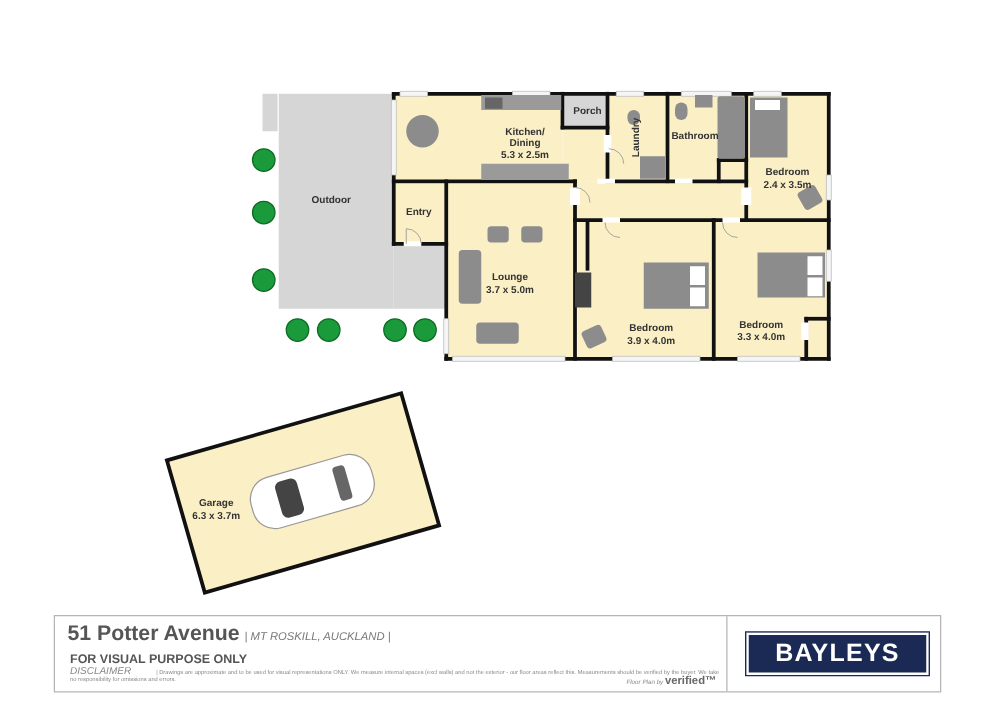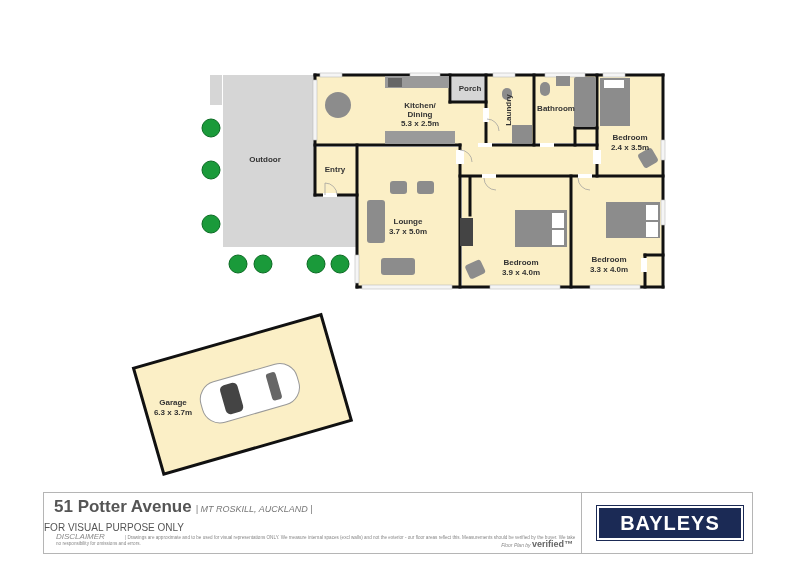--- a/index.html
+++ b/index.html
@@ -3,21 +3,21 @@
 <meta charset="utf-8">
 <style>
   html,body{margin:0;padding:0;background:#ffffff;}
   body{width:800px;height:566px;position:relative;overflow:hidden;font-family:"Liberation Sans",sans-serif;}
   #plan{position:absolute;left:0;top:0;width:800px;height:490px;}
   .rlabel{font-family:"Liberation Sans",sans-serif;font-weight:bold;fill:#333;font-size:8px;text-anchor:middle;}
   .footer{position:absolute;left:43px;top:492px;width:710px;height:62px;border:1px solid #b5b5b5;box-sizing:border-box;padding-left:28px;}
   .footer .left{position:absolute;left:0;top:0;width:537px;height:100%;border-right:1px solid #b5b5b5;}
   .addr{position:absolute;left:10px;top:4px;font-size:17px;font-weight:bold;color:#555;white-space:nowrap;}
   .addr .sub{font-size:9px;font-style:italic;font-weight:normal;color:#777;margin-left:4px;}
-  .visual{position:absolute;left:0;top:29px;font-size:10px;font-weight:normal;color:#555;}
+  .visual{position:absolute;left:12px;top:29px;font-size:10px;font-weight:bold;color:#555;}
   .disc{position:absolute;left:12px;top:41px;width:520px;font-size:4.6px;line-height:6px;color:#888;}
   .disc .dh{font-size:8px;font-style:italic;color:#888;margin-right:20px;}
   .credit{position:absolute;right:8px;bottom:4px;font-size:5px;font-style:italic;color:#888;}
   .credit b{font-style:normal;font-size:9px;color:#666;}
   .logo{position:absolute;left:553px;top:13px;width:146px;height:34px;background:#1b2a55;border:2px solid #fff;outline:1px solid #1b2a55;box-sizing:border-box;display:flex;align-items:center;justify-content:center;color:#fff;font-weight:bold;font-size:20px;letter-spacing:1px;}
 </style>
 </head>
 <body>
 
 <svg id="plan" viewBox="0 0 800 490" xmlns="http://www.w3.org/2000/svg">

